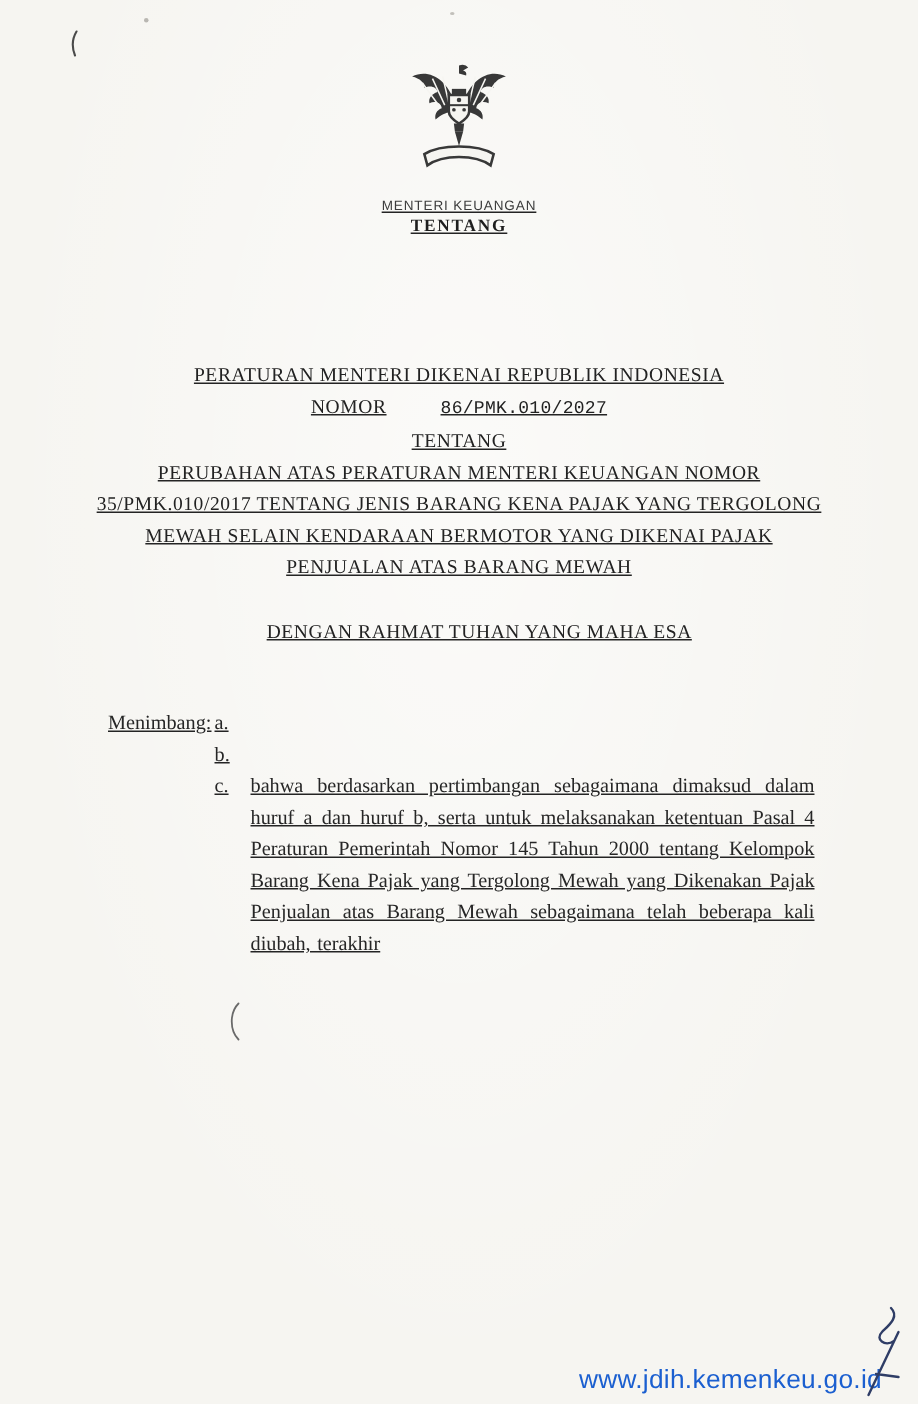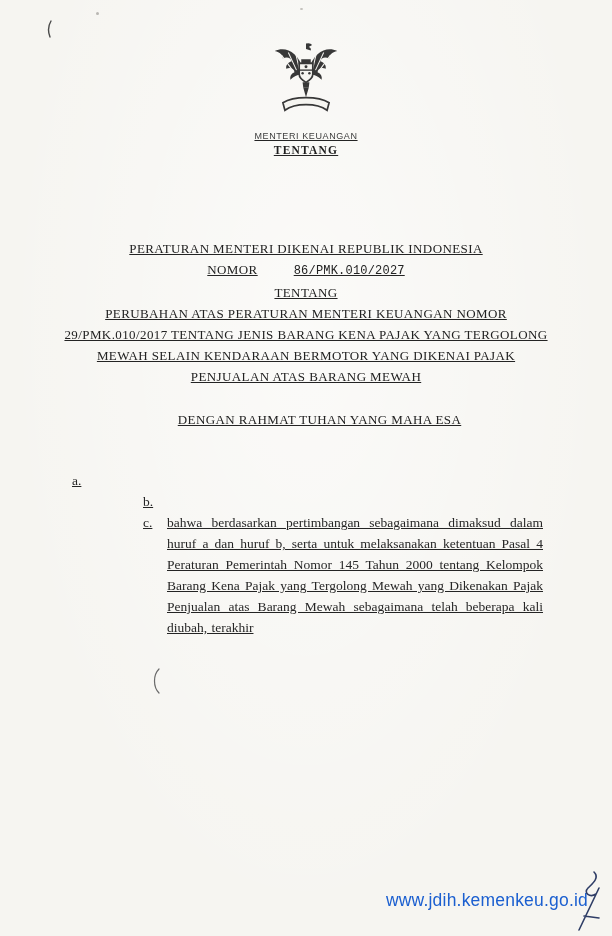--- a/index.html
+++ b/index.html
@@ -49,21 +49,21 @@
     margin:40px 69px 0 72px;
     font-size:13.5px; line-height:21px; color:#262626;
   }
   .p-row { display:grid; grid-template-columns:71px 24px 1fr; }
   .p-label { text-align:left; }
   .p-letter { text-align:left; }
   .p-text { text-align:justify; word-spacing:1px; }
 
   
   .watermark {
-    position:absolute; right:24px; bottom:25px;
+    position:absolute; right:24px; bottom:6px;
     font-family:"Liberation Sans","DejaVu Sans",sans-serif;
     font-size:17.5px; letter-spacing:.2px;
     color:#1b5fd0;
   }
 
   
   .pen-top { position:absolute; left:46px; top:20px; }
   .pen-mid { position:absolute; left:151px; top:668px; }
   .paraf   { position:absolute; right:2px; bottom:2px; }
   .speck1  { position:absolute; left:96px; top:12px; width:3px; height:3px; border-radius:50%; background:#b9b7b2; }
@@ -108,26 +108,27 @@
     <div class="copy-type">TENTANG</div>
   </div>
 
   <div class="title-block">
     <div>PERATURAN MENTERI DIKENAI REPUBLIK INDONESIA</div>
     <div class="number-row">
       <span>NOMOR</span>
       <span class="number-value">86/PMK.010/2027</span>
     </div>
     <div>TENTANG</div>
-    <div class="subject">PERUBAHAN ATAS PERATURAN MENTERI KEUANGAN NOMOR 29/PMK.010/2017 TENTANG JENIS BARANG KENA PAJAK YANG TERGOLONG MEWAH SELAIN KENDARAAN BERMOTOR YANG DIKENAI PAJAK PENJUALAN ATAS BARANG MEWAH</div>
+    <div class="subject">PERUBAHAN ATAS PERATURAN MENTERI KEUANGAN NOMOR 35/PMK.010/2017 TENTANG JENIS BARANG KENA PAJAK YANG TERGOLONG MEWAH SELAIN KENDARAAN BERMOTOR YANG DIKENAI PAJAK PENJUALAN ATAS BARANG MEWAH</div>
     <div class="invocation">DENGAN RAHMAT TUHAN YANG MAHA ESA</div>
   </div>
 
   <div class="preamble">
     <div class="p-row">
+      <span class="p-label">Menimbang:</span>
       <span class="p-letter">a.</span>
     </div>
     <div class="p-row">
       <span class="p-label"></span>
       <span class="p-letter">b.</span>
     </div>
     <div class="p-row">
       <span class="p-label"></span>
       <span class="p-letter">c.</span>
       <span class="p-text">bahwa berdasarkan pertimbangan sebagaimana dimaksud dalam huruf a dan huruf b, serta untuk melaksanakan ketentuan Pasal 4 Peraturan Pemerintah Nomor 145 Tahun 2000 tentang Kelompok Barang Kena Pajak yang Tergolong Mewah yang Dikenakan Pajak Penjualan atas Barang Mewah sebagaimana telah beberapa kali diubah, terakhir</span>

